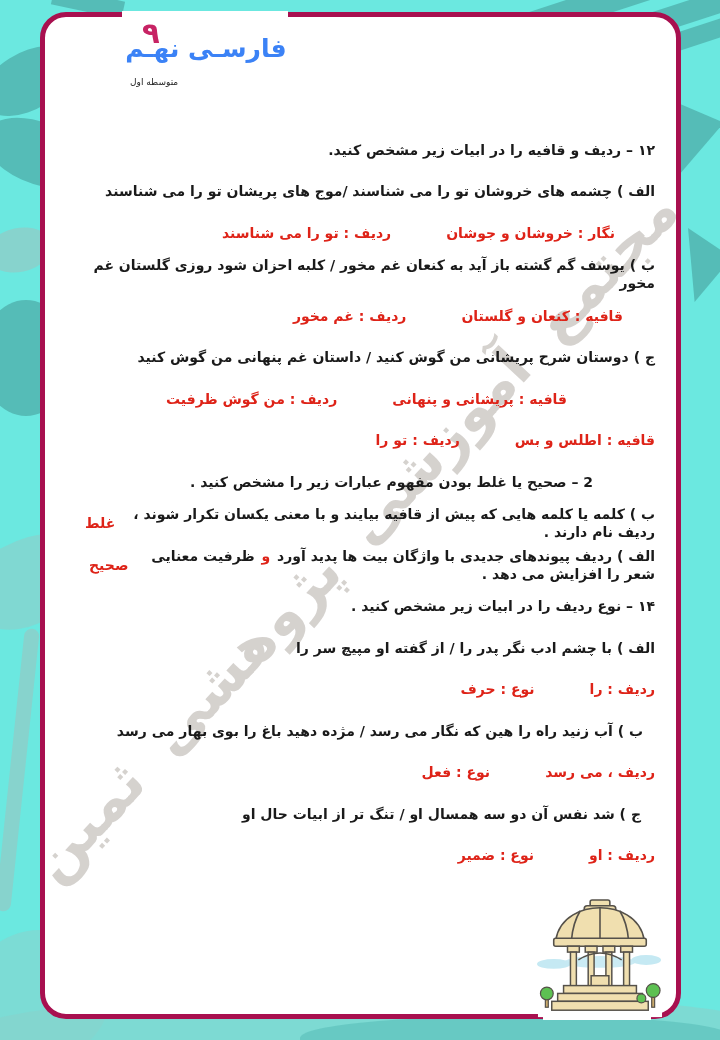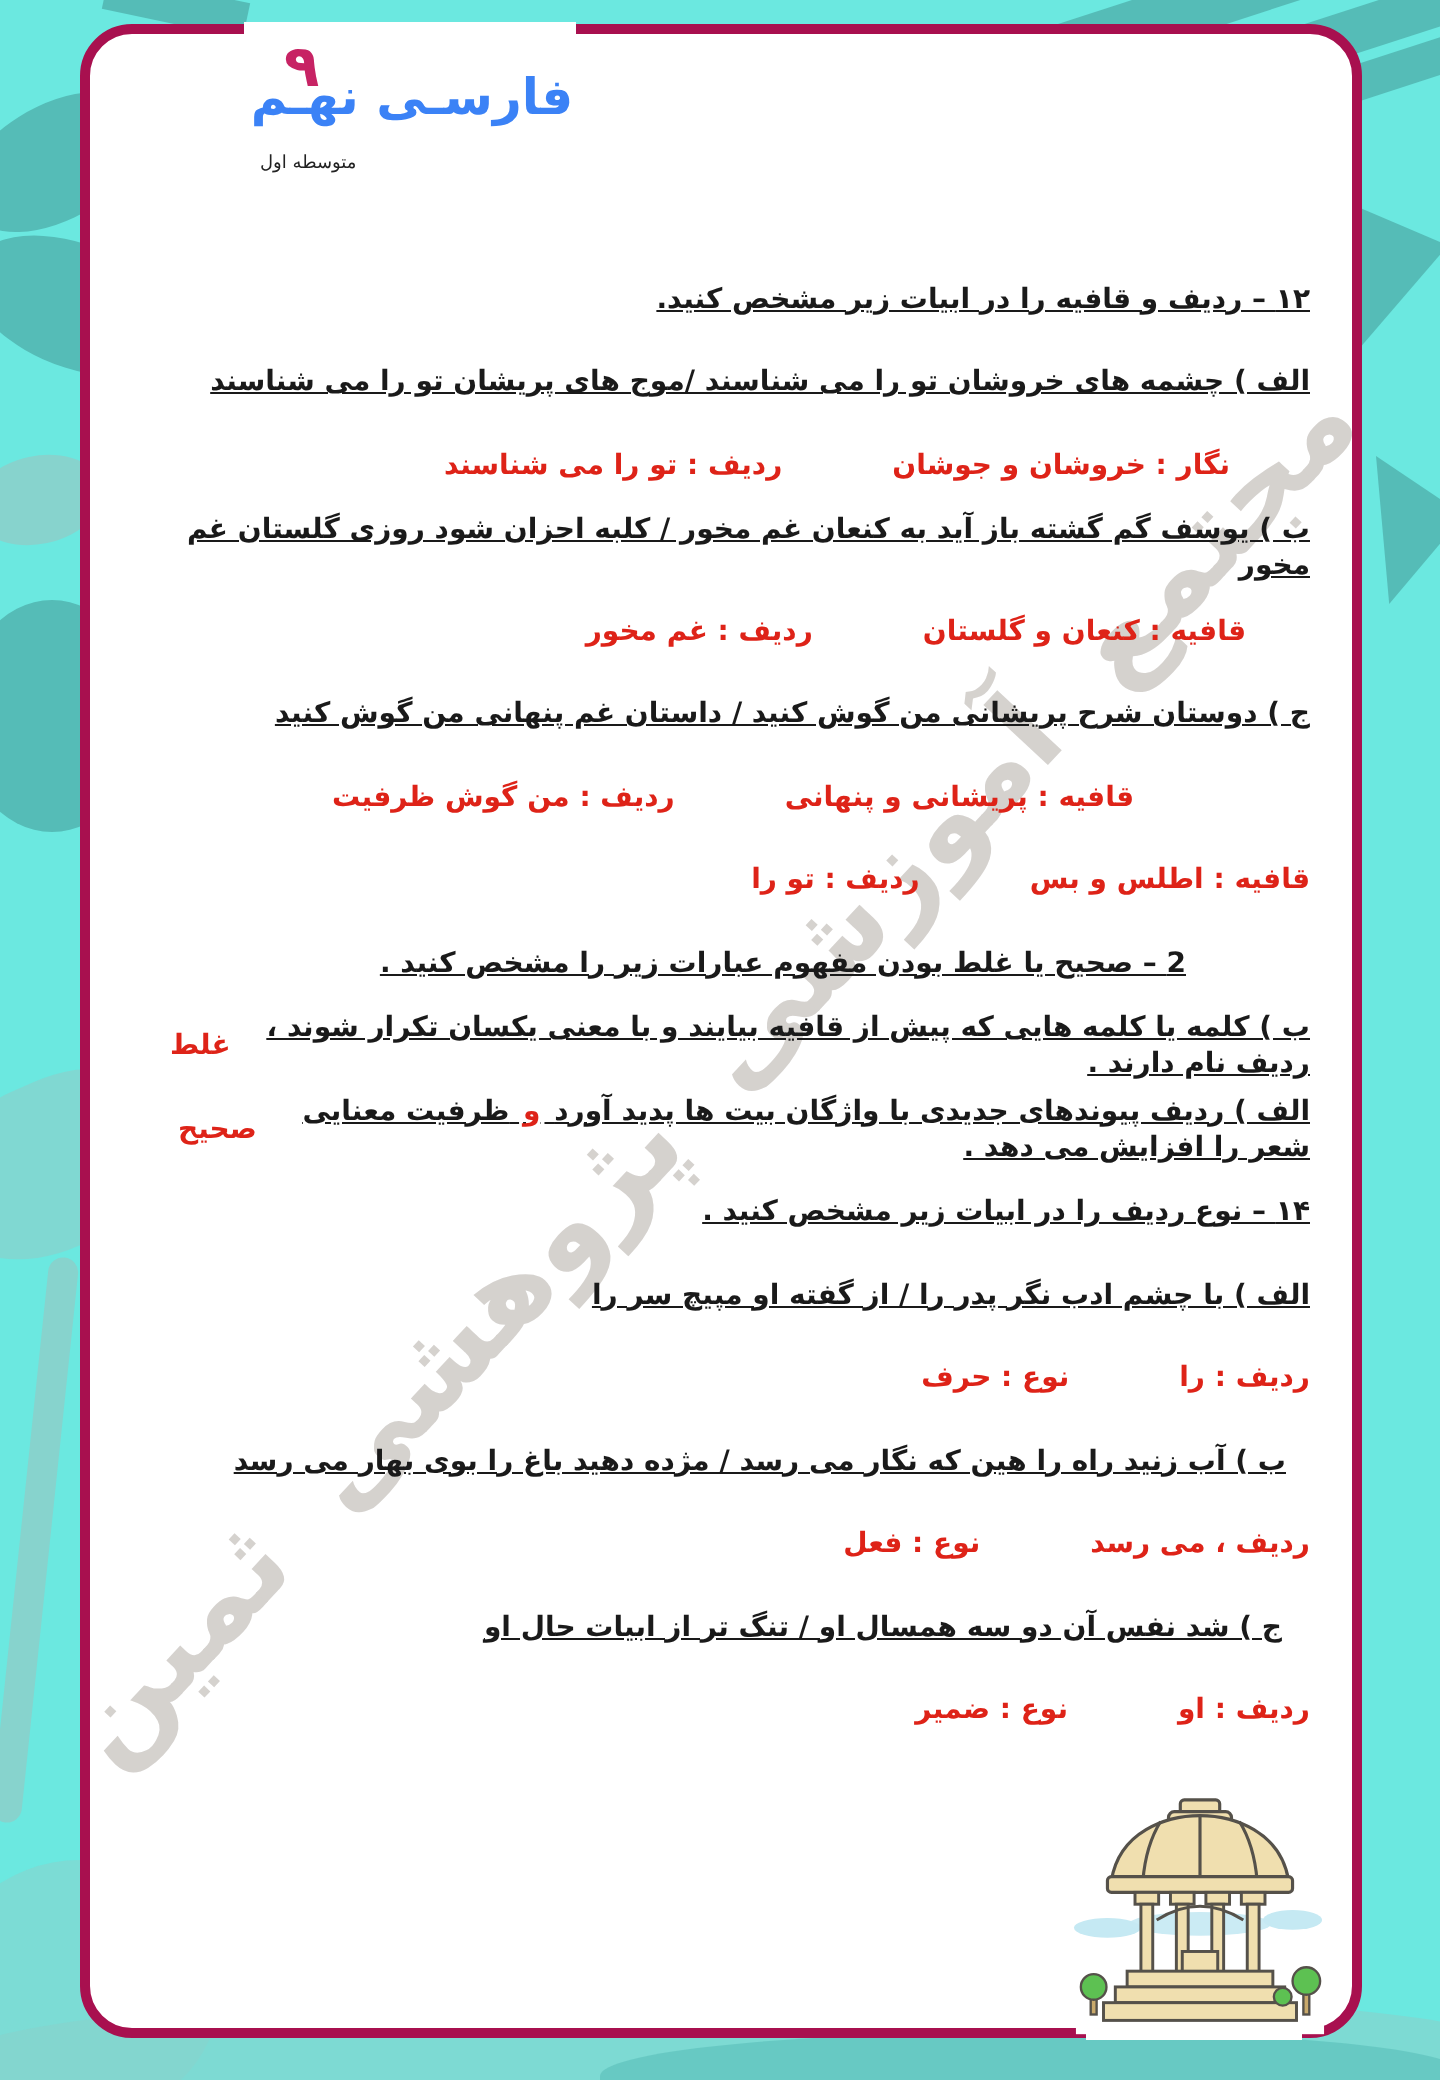--- a/index.html
+++ b/index.html
@@ -60,21 +60,21 @@
     opacity:.8;pointer-events:none;
   }
   
   .logo{position:absolute;left:75px;top:2px;width:172px;height:66px;direction:rtl;}
   .logo-title{display:block;margin-top:15px;font-size:25px;font-weight:bold;color:#3b82f6;text-align:center;letter-spacing:0;}
   .logo-nine{position:absolute;left:22px;top:0;font-size:29px;font-weight:bold;color:var(--logo-pink);line-height:1;}
   .logo-subtitle{position:absolute;left:10px;bottom:-2px;font-size:9px;font-weight:normal;color:#222;}
   
   .lines{position:absolute;left:40px;right:21px;top:112px;direction:rtl;}
   .line{height:41.5px;display:flex;align-items:center;direction:rtl;font-size:14px;font-weight:bold;line-height:1.3;}
-  .line .black{color:var(--ink);text-decoration:underline;}
+  .line .black{color:var(--ink);}
   .line .red{color:var(--answer-red);}
   .line.answer-pair{column-gap:55px;}
   .line.statement .verdict{margin-inline-start:auto;}
   .line:nth-child(3){padding-right:40px;}
   .line:nth-child(5){padding-right:32px;}
   .line:nth-child(7){padding-right:88px;}
   .line:nth-child(9){padding-right:62px;}
   .line:nth-child(11) .verdict{margin-left:4px;}
   .line:nth-child(12) .verdict{margin-left:28px;}
   .line:nth-child(15){padding-right:12px;}

